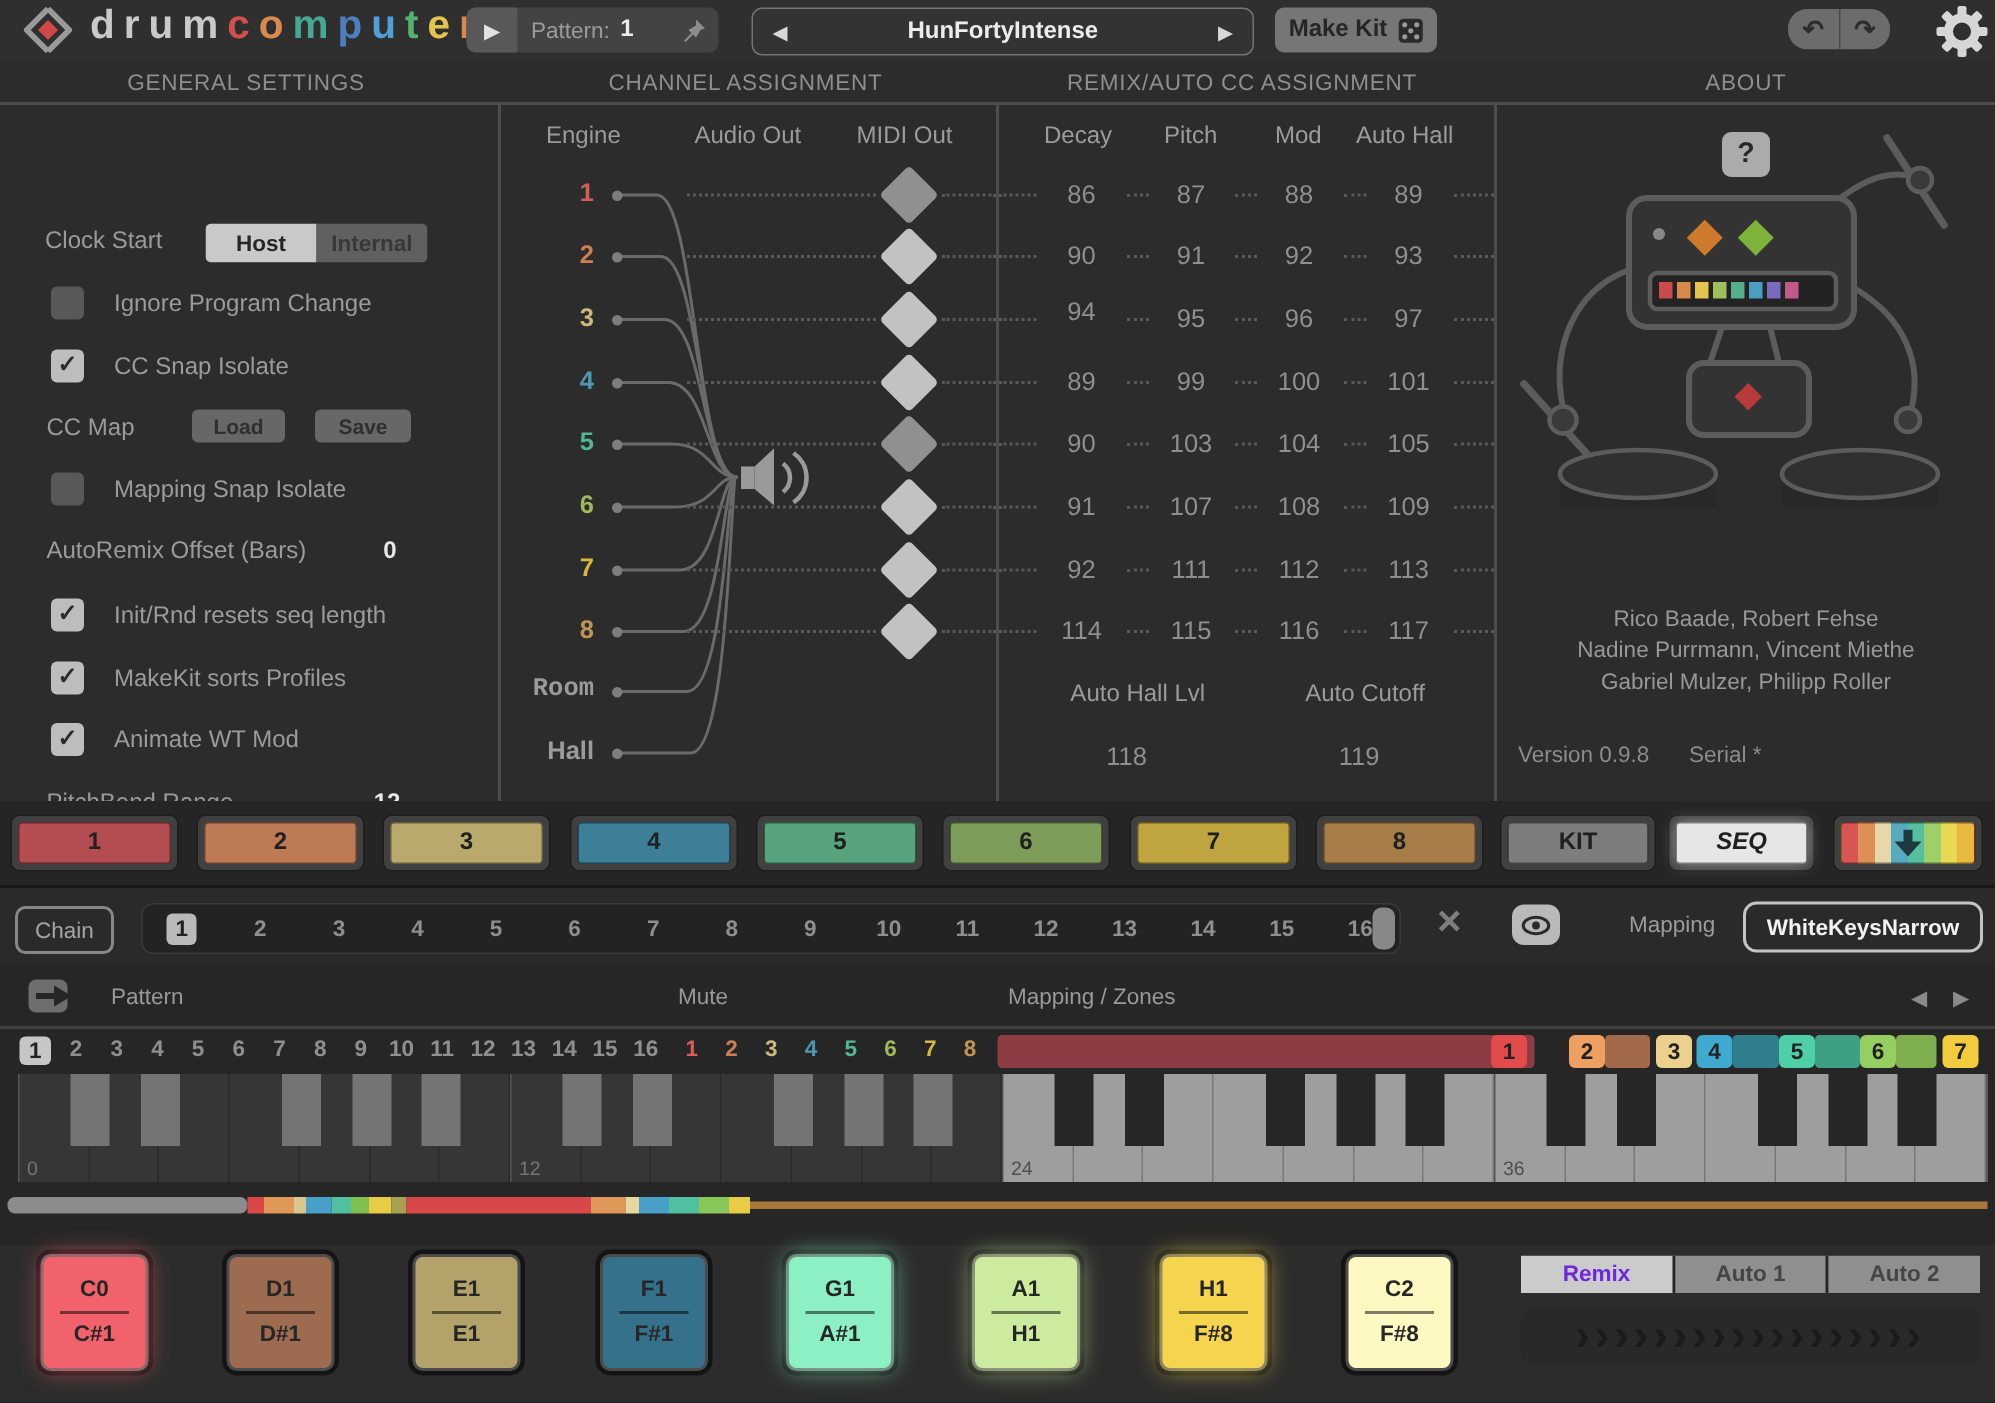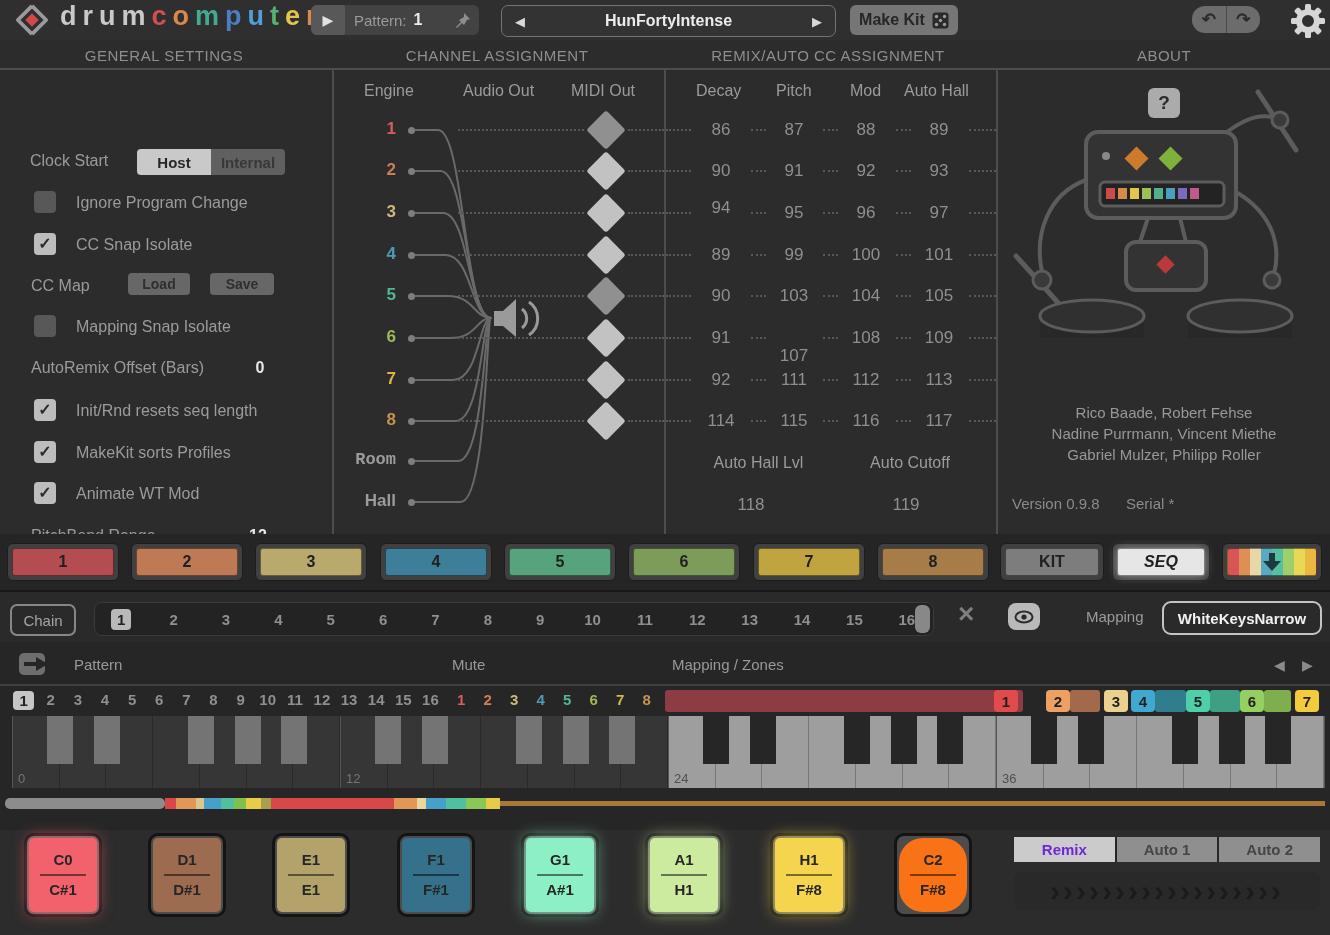--- a/index.html
+++ b/index.html
@@ -331,21 +331,21 @@
           <span class="cc-num" style="top: 216px; left: 27px;">90</span>
           <span class="cc-num" style="top: 216px; left: 100px;">103</span>
           <span class="cc-num" style="top: 216px; left: 172px;">104</span>
           <span class="cc-num" style="top: 216px; left: 245px;">105</span>
           <div class="dotline" style="top: 267px; left: 0px; width: 25px;"></div>
           <div class="dotline" style="top: 267px; left: 85px; width: 15px;"></div>
           <div class="dotline" style="top: 267px; left: 157px; width: 15px;"></div>
           <div class="dotline" style="top: 267px; left: 230px; width: 15px;"></div>
           <div class="dotline" style="top: 267px; left: 303px; width: 27px;"></div>
           <span class="cc-num" style="top: 258px; left: 27px;">91</span>
-          <span class="cc-num" style="top: 258px; left: 100px; margin-top: 18px;">107</span>
+          <span class="cc-num" style="top: 258px; left: 100px;">107</span>
           <span class="cc-num" style="top: 258px; left: 172px;">108</span>
           <span class="cc-num" style="top: 258px; left: 245px;">109</span>
           <div class="dotline" style="top: 309px; left: 0px; width: 25px;"></div>
           <div class="dotline" style="top: 309px; left: 85px; width: 15px;"></div>
           <div class="dotline" style="top: 309px; left: 157px; width: 15px;"></div>
           <div class="dotline" style="top: 309px; left: 230px; width: 15px;"></div>
           <div class="dotline" style="top: 309px; left: 303px; width: 27px;"></div>
           <span class="cc-num" style="top: 300px; left: 27px;">92</span>
           <span class="cc-num" style="top: 300px; left: 100px;">111</span>
           <span class="cc-num" style="top: 300px; left: 172px;">112</span>
@@ -700,21 +700,21 @@
           <div class="pad-rim">
             <div class="pad-face" style="background: rgb(245, 213, 78); box-shadow: rgba(245, 213, 78, 0.667) 0px 0px 16px 1px;">
               <div class="pad-lab">H1</div>
               <div class="pad-div"></div>
               <div class="pad-lab">F#8</div>
             </div>
           </div>
         </div>
         <div class="pad" style="left: 894px;">
           <div class="pad-rim">
-            <div class="pad-face" style="background: #f97316; border-radius: 24px;">
+            <div class="pad-face" style="background: #fef9c3;">
               <div class="pad-lab">C2</div>
               <div class="pad-div"></div>
               <div class="pad-lab">F#8</div>
             </div>
           </div>
         </div>
       </div>
     <div class="remix-group" id="remix-group">
         <div class="rx-btn sel">Remix</div>
         <div class="rx-btn">Auto 1</div>

